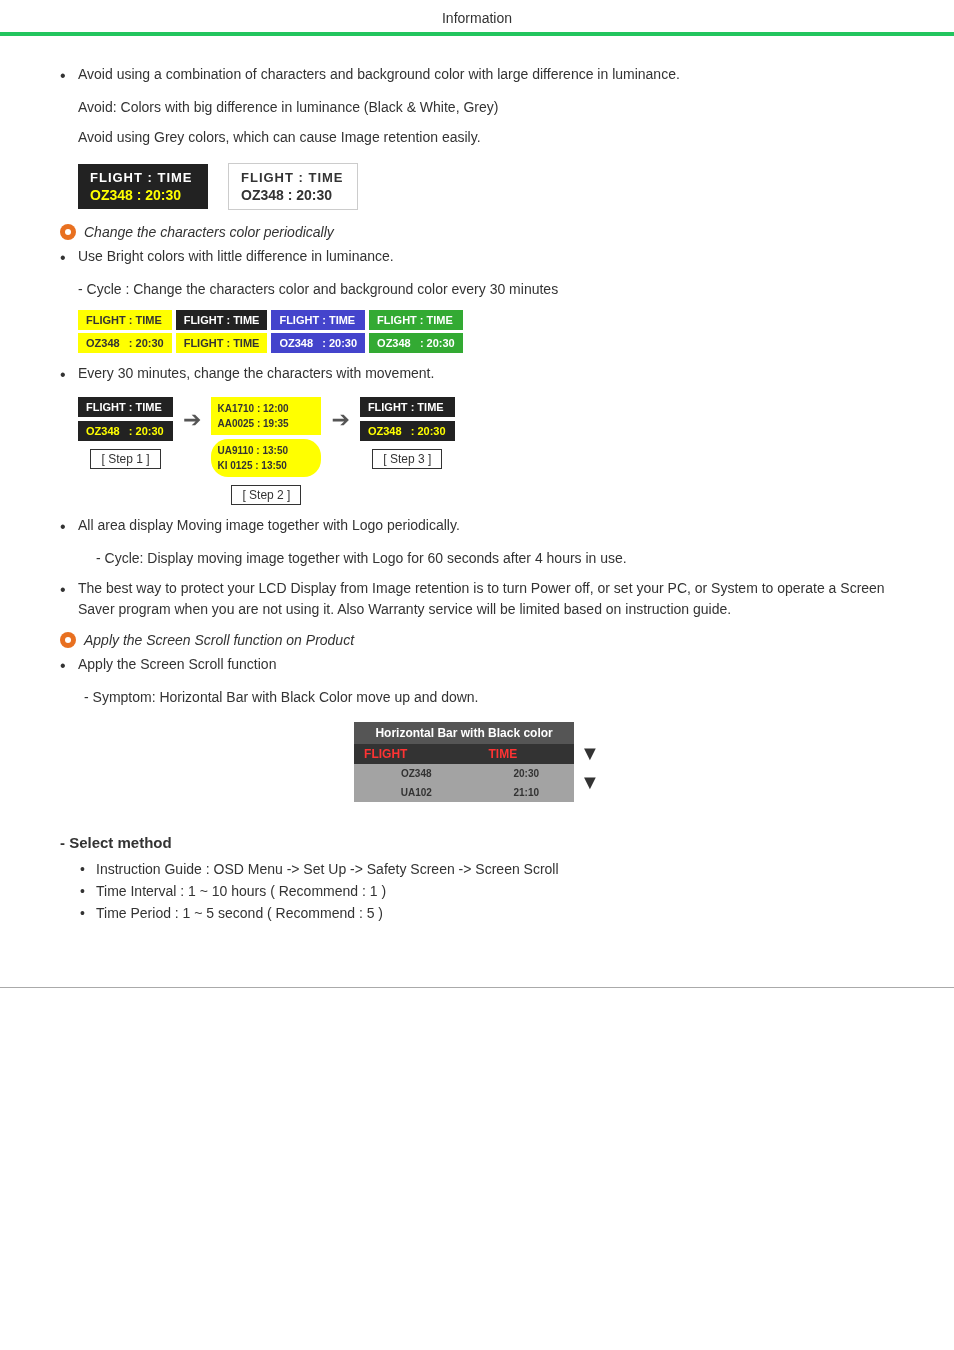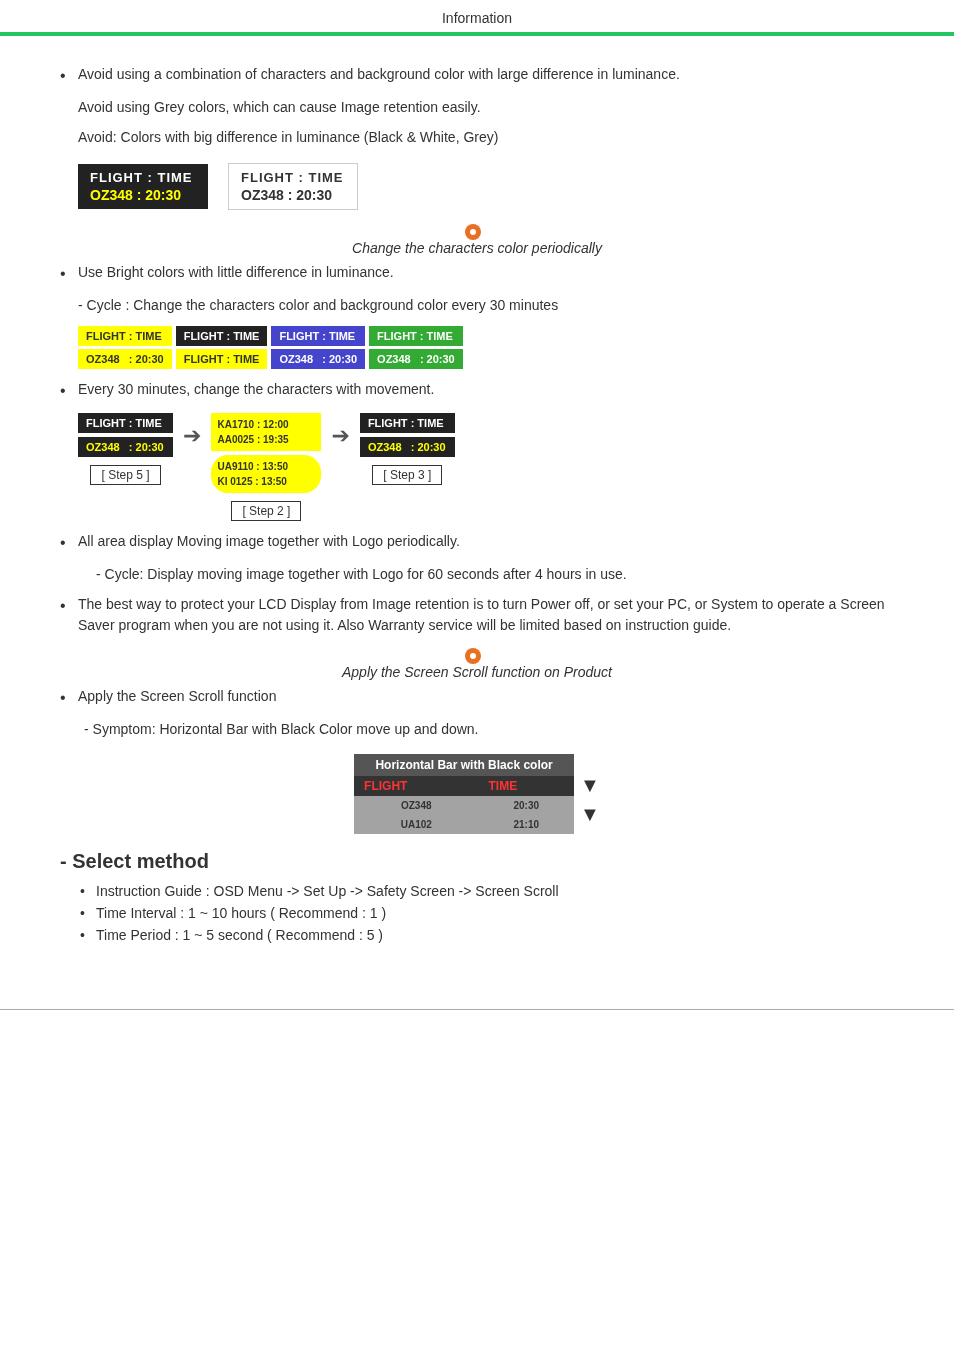--- a/index.html
+++ b/index.html
@@ -84,21 +84,20 @@
     }
     .flight-box-light .row2 {
       font-size: 14px;
       font-weight: bold;
     }
     
     .orange-bullet {
       display: flex;
       align-items: center;
       margin: 12px 0 6px 0;
-      flex-direction: column;
     }
     .orange-circle {
       width: 16px;
       height: 16px;
       background: #e87020;
       border-radius: 50%;
       display: flex;
       align-items: center;
       justify-content: center;
       margin-right: 8px;
@@ -195,22 +194,22 @@
       justify-content: center;
       gap: 6px;
       margin-top: 20px;
     }
     .arrow-down {
       font-size: 20px;
       color: #333;
     }
     .section-heading {
       font-weight: bold;
-      font-size: 20px;
-      margin: 16px 0 10px 0;
+      font-size: 15px;
+      margin: 32px 0 10px 0;
     }
     .sub-bullet {
       display: flex;
       align-items: flex-start;
       margin-bottom: 6px;
       margin-left: 20px;
     }
     .sub-dot {
       min-width: 16px;
     }
@@ -228,25 +227,25 @@
 </div>
 
 <div class="content">
 
   <div class="bullet-item">
     <span class="bullet-dot">•</span>
     <span class="bullet-text">Avoid using a combination of characters and background color with large difference in luminance.</span>
   </div>
 
   <div class="indent-block">
+    <span>Avoid: Colors with big difference in luminance (Black &amp; White, Grey)</span>
+  </div>
+
+  <div class="indent-block">
     <span>Avoid using Grey colors, which can cause Image retention easily.</span>
-  </div>
-
-  <div class="indent-block">
-    <span>Avoid: Colors with big difference in luminance (Black &amp; White, Grey)</span>
   </div>
 
   <div class="diagram-row">
     <div class="flight-box-dark">
       <div class="row1">FLIGHT  :  TIME</div>
       <div class="row2">OZ348   :  20:30</div>
     </div>
     <div class="flight-box-light">
       <div class="row1">FLIGHT  :  TIME</div>
       <div class="row2">OZ348    :  20:30</div>
@@ -293,21 +292,21 @@
   <div class="bullet-item">
     <span class="bullet-dot">•</span>
     <span class="bullet-text">Every 30 minutes, change the characters with movement.</span>
   </div>
 
   <div class="step-diagram">
 
     <div class="step-col">
       <div style="background:#222; color:#fff; font-weight:bold; font-size:11px; padding:4px 8px; min-width:95px;">FLIGHT : TIME</div>
       <div style="background:#222; color:#ffff00; font-weight:bold; font-size:11px; padding:4px 8px; min-width:95px;">OZ348 &nbsp; : 20:30</div>
-      <div class="step-label">[ Step 5 ]</div>
+      <div class="step-label">[ Step 1 ]</div>
     </div>
 
     <div class="arrow-right">➔</div>
 
     <div class="step-col">
       <div style="background:#ffff00; color:#333; font-weight:bold; font-size:10px; padding:4px 6px; min-width:110px; line-height:1.5;">
         KA1710 : 12:00<br>AA0025 : 19:35
       </div>
       <div style="background:#ffff00; color:#333; font-weight:bold; font-size:10px; padding:4px 6px; min-width:110px; line-height:1.5;border-radius:17px;">
         UA9110 : 13:50<br>KI 0125 : 13:50

